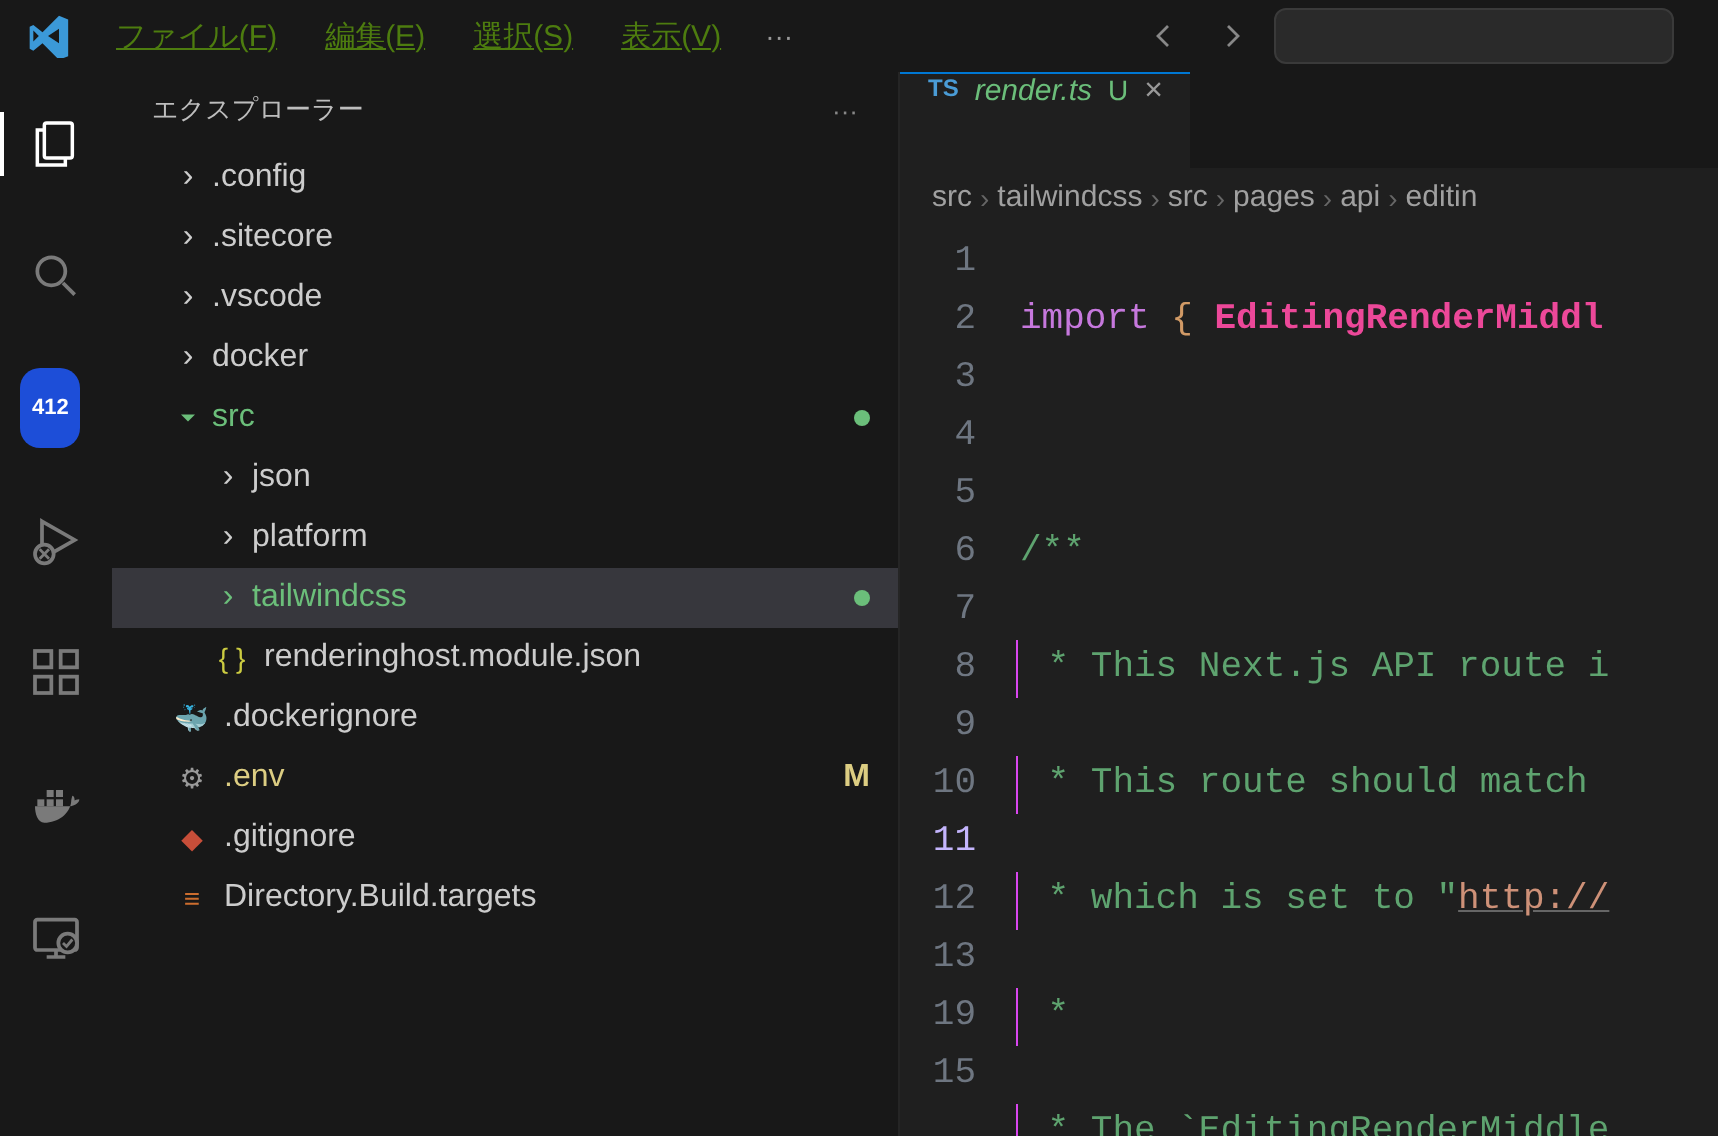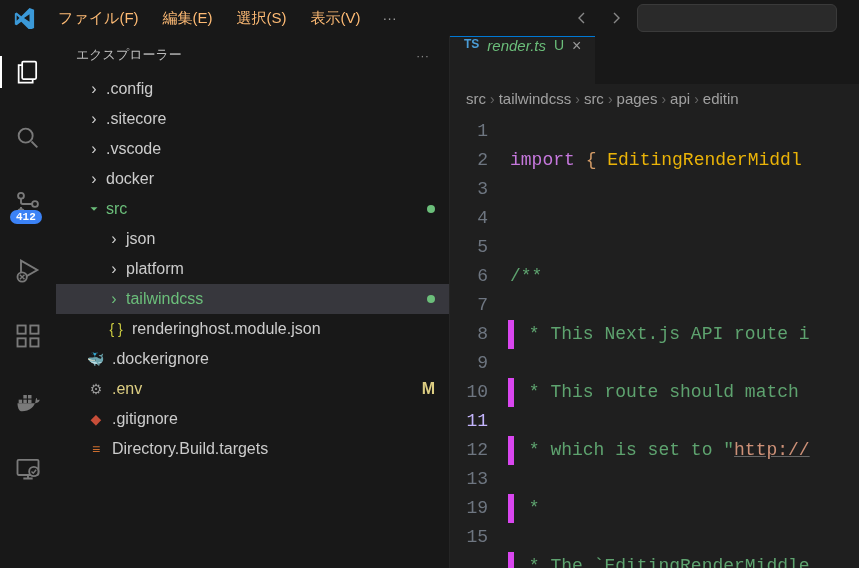--- a/index.html
+++ b/index.html
@@ -1,29 +1,29 @@
 <!DOCTYPE html>
 <html><head>
 <meta charset="utf-8">
 <style>
 * { margin: 0; padding: 0; box-sizing: border-box; }
 body { font-family: "Segoe UI", "Yu Gothic UI", sans-serif; background: #181818; color: #cccccc; width: 859px; height: 568px; overflow: hidden; font-size: 14px; }
 .titlebar { display: flex; align-items: center; height: 36px; background: #181818; padding: 0 4px; gap: 4px; }
 .vscode-icon { width: 28px; height: 28px; display: flex; align-items: center; justify-content: center; margin: 0 6px; }
-.menu-item { padding: 4px 10px; color: #fdba74; font-size: 15px; border-radius: 4px; cursor: pointer; }
+.menu-item { padding: 4px 10px; color: #4d7c0f; font-size: 15px; border-radius: 4px; cursor: pointer; text-decoration: underline; }
 .menu-ellipsis { padding: 4px 8px; color: #999; }
 .nav-arrows { margin-left: auto; display: flex; align-items: center; gap: 8px; padding-right: 10px; }
 .nav-arrow { color: #888; padding: 4px; width: 26px; height: 26px; display: flex; align-items: center; justify-content: center; border-radius: 4px; }
 .search-box { background: #2a2a2a; border: 1px solid #3a3a3a; border-radius: 6px; height: 28px; width: 200px; margin-right: 8px; }
 .main { display: flex; height: calc(100% - 36px); }
 .activity-bar { width: 56px; background: #181818; display: flex; flex-direction: column; align-items: center; padding-top: 12px; gap: 18px; }
 .activity-item { width: 48px; height: 48px; display: flex; align-items: center; justify-content: center; color: #7a7a7a; position: relative; border-radius: 6px; }
 .activity-item.active { color: #fff; }
 .activity-item.active::before { content:''; position: absolute; left: -4px; top: 8px; bottom: 8px; width: 2px; background: #fff; }
-.badge { position: absolute; bottom: 4px; left: 6px; background: #3b82f6; color: #fff; font-size: 11px; border-radius: 10px; padding: 1px 6px; font-weight: 600; font-family: Liberation Mono, monospace; }
+.badge { position: absolute; bottom: 4px; left: 6px; background: #1d4ed8; color: #fff; font-size: 11px; border-radius: 10px; padding: 14px 6px; font-weight: 600; }
 .sidebar { width: 394px; background: #181818; display: flex; flex-direction: column; border-right: 1px solid #252525; }
 .sidebar-header { display: flex; align-items: center; justify-content: space-between; padding: 10px 16px 8px 20px; font-size: 13px; color: #bdbdbd; }
 .sidebar-actions { color: #888; padding: 0 4px; }
 .section-header { display: flex; align-items: center; padding: 4px 14px; font-weight: 700; font-size: 13px; color: #cccccc; letter-spacing: 0.3px; }
 .chevron { width: 16px; height: 16px; display: inline-flex; align-items: center; justify-content: center; margin-right: 4px; }
 .tree { padding: 2px 0; }
 .tree-item { display: flex; align-items: center; height: 30px; padding-right: 14px; color: #cccccc; font-size: 16px; cursor: pointer; }
 .tree-item.selected { background: #37373d; }
 .tree-item.modified { color: #dccd82; }
 .tree-item.added { color: #6bbe7a; }
@@ -42,23 +42,23 @@
 .tab-close { color: #999; font-size: 16px; }
 .breadcrumbs { display: flex; align-items: center; padding: 6px 16px; font-size: 15px; color: #a0a0a0; gap: 4px; }
 .bc-sep { color: #666; font-size: 14px; }
 .code-area { flex: 1; display: flex; font-family: Consolas, "Courier New", monospace; font-size: 18px; overflow: hidden; }
 .gutter { width: 56px; text-align: right; padding-right: 18px; color: #6e7681; line-height: 29px; padding-top: 4px; }
 .gutter .current { color: #c4b5fd; }
 .code-lines { flex: 1; line-height: 29px; padding-top: 4px; white-space: pre; overflow: hidden; position: relative; }
 .line { padding-left: 4px; }
 .kw { color: #c678dd; }
 .brace { color: #d19a66; }
-.ident { color: #eab308; font-weight: 400; }
+.ident { color: #ec4899; font-weight: 700; }
 .comment { color: #5ea36f; }
-.comment-block { border-left: 6px solid #d946ef; margin-left: 2px; }
+.comment-block { border-left: 1px solid #d946ef; margin-left: 2px; }
 .string { color: #ce9178; text-decoration: underline; text-decoration-color: #666; }
 .code-id { color: #5ea36f; }
 </style>
 </head>
 <body>
 
 <div class="titlebar">
   <div class="vscode-icon">
     <svg width="22" height="22" viewBox="0 0 24 24">
         <path fill="#3b99d8" d="M23 3l-5-2-9 9-5-4-2 1v12l2 1 5-4 9 9 5-2V3zm-5 13l-6-4 6-4v8zM4 15V9l3 3-3 3z"></path>

